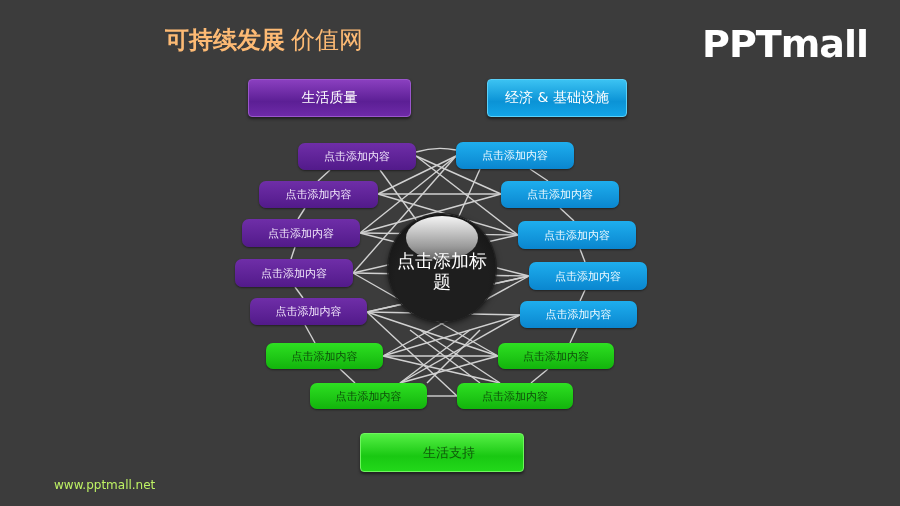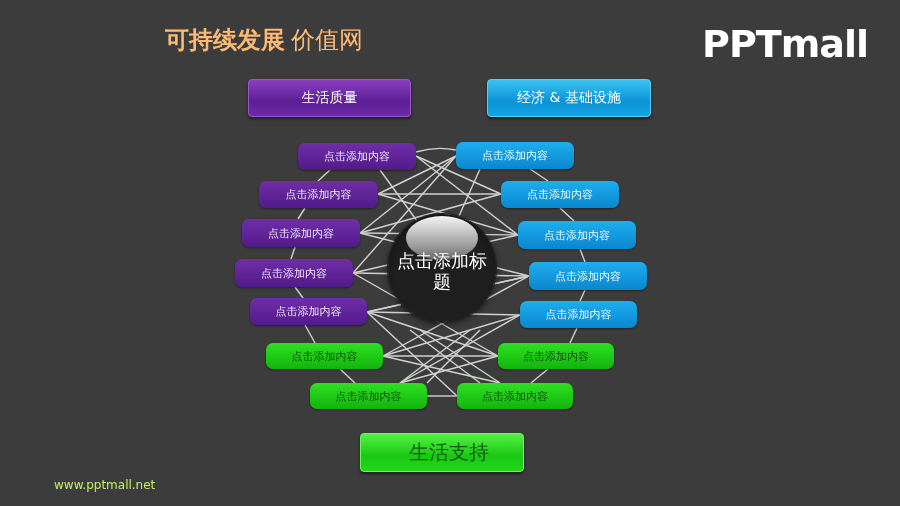--- a/index.html
+++ b/index.html
@@ -26,21 +26,21 @@
   }
   svg.net { position:absolute; left:0; top:0; }
   .cat {
     position:absolute; height:38px; border-radius:4px;
     display:flex; align-items:center; justify-content:center;
     font-size:14px; box-shadow:0 2px 3px rgba(0,0,0,0.5);
     box-sizing:border-box;
   }
   .cat.purple { background:linear-gradient(#8a3fbf,#5c1f95 60%,#6e2aa8); color:#fff; border:1px solid #9a55cc; }
   .cat.blue { background:linear-gradient(#3bc2f2,#0b93d6 60%,#13a4e6); color:#fff; border:1px solid #5ad0f8; }
-  .cat.green { background:linear-gradient(#55f045,#19c812 60%,#22d81a); color:#0f5a0a; border:1px solid #6ff55f; font-size:20px;padding-left:14px;}
+  .cat.green { background:linear-gradient(#55f045,#19c812 60%,#22d81a); color:#0f5a0a; border:1px solid #6ff55f; font-size:13px;padding-left:14px;}
   .node {
     position:absolute; height:27px; border-radius:7px;
     display:flex; align-items:center; justify-content:center;
     font-size:11px; box-sizing:border-box;
     box-shadow:0 1px 2px rgba(0,0,0,0.45);
   }
   .node.purple { background:linear-gradient(#6f2ea8,#521a8a); color:#f1e6fb; }
   .node.blue { background:linear-gradient(#1eaeee,#0a86cf); color:#eefaff; }
   .node.green { background:linear-gradient(#2ee022,#12b40c); color:#0e4f0a; }
   .hub {
@@ -116,21 +116,21 @@
     <line x1="500" y1="383" x2="420" y2="330"></line>
     <line x1="518" y1="235" x2="360" y2="233"></line>
     <line x1="518" y1="235" x2="353" y2="273"></line>
     <line x1="529" y1="276" x2="367" y2="312"></line>
   </g>
 </svg>
 
 <div class="cat purple" style="left:220px;top:79px;width:163px;margin-left:28px;">
   <span>生活质量</span>
 </div>
-<div class="cat blue" style="left:487px;top:79px;width:164px;">
+<div class="cat blue" style="left:487px;top:79px;width:140px;">
   <span>经济 &amp; 基础设施</span>
 </div>
 <div class="cat green" style="left:360px;top:433px;width:164px;height:39px;">
   <span>生活支持</span>
 </div>
 
 <div class="node purple" style="left:298px;top:143px;width:118px;">
     <span>点击添加内容</span>
   </div>
 <div class="node purple" style="left:259px;top:181px;width:119px;">

